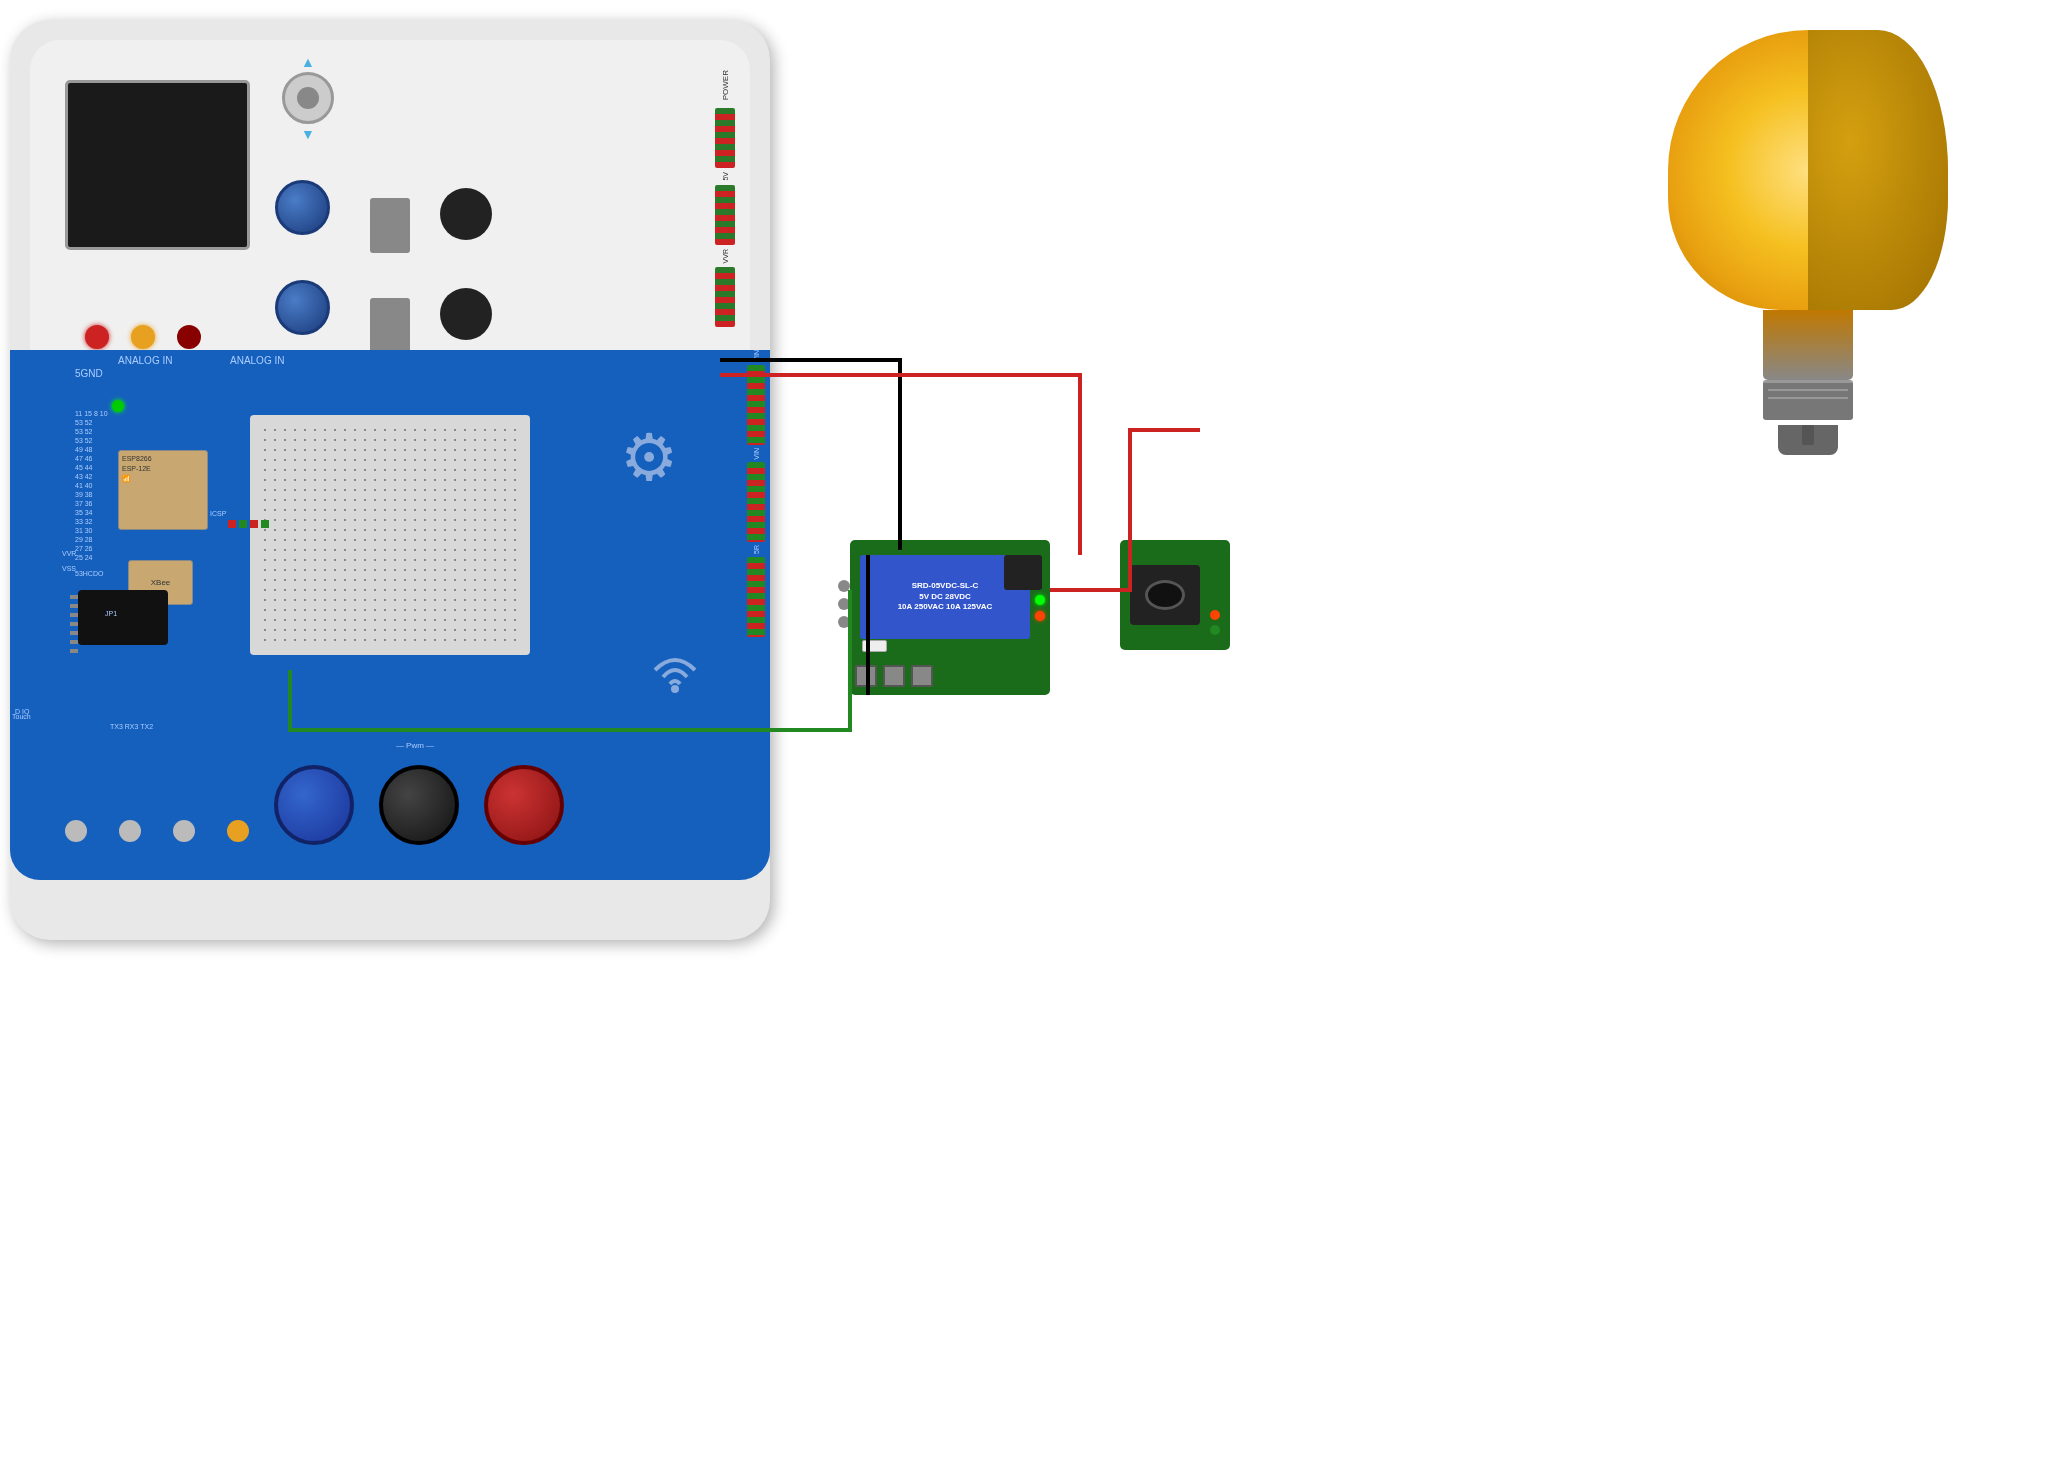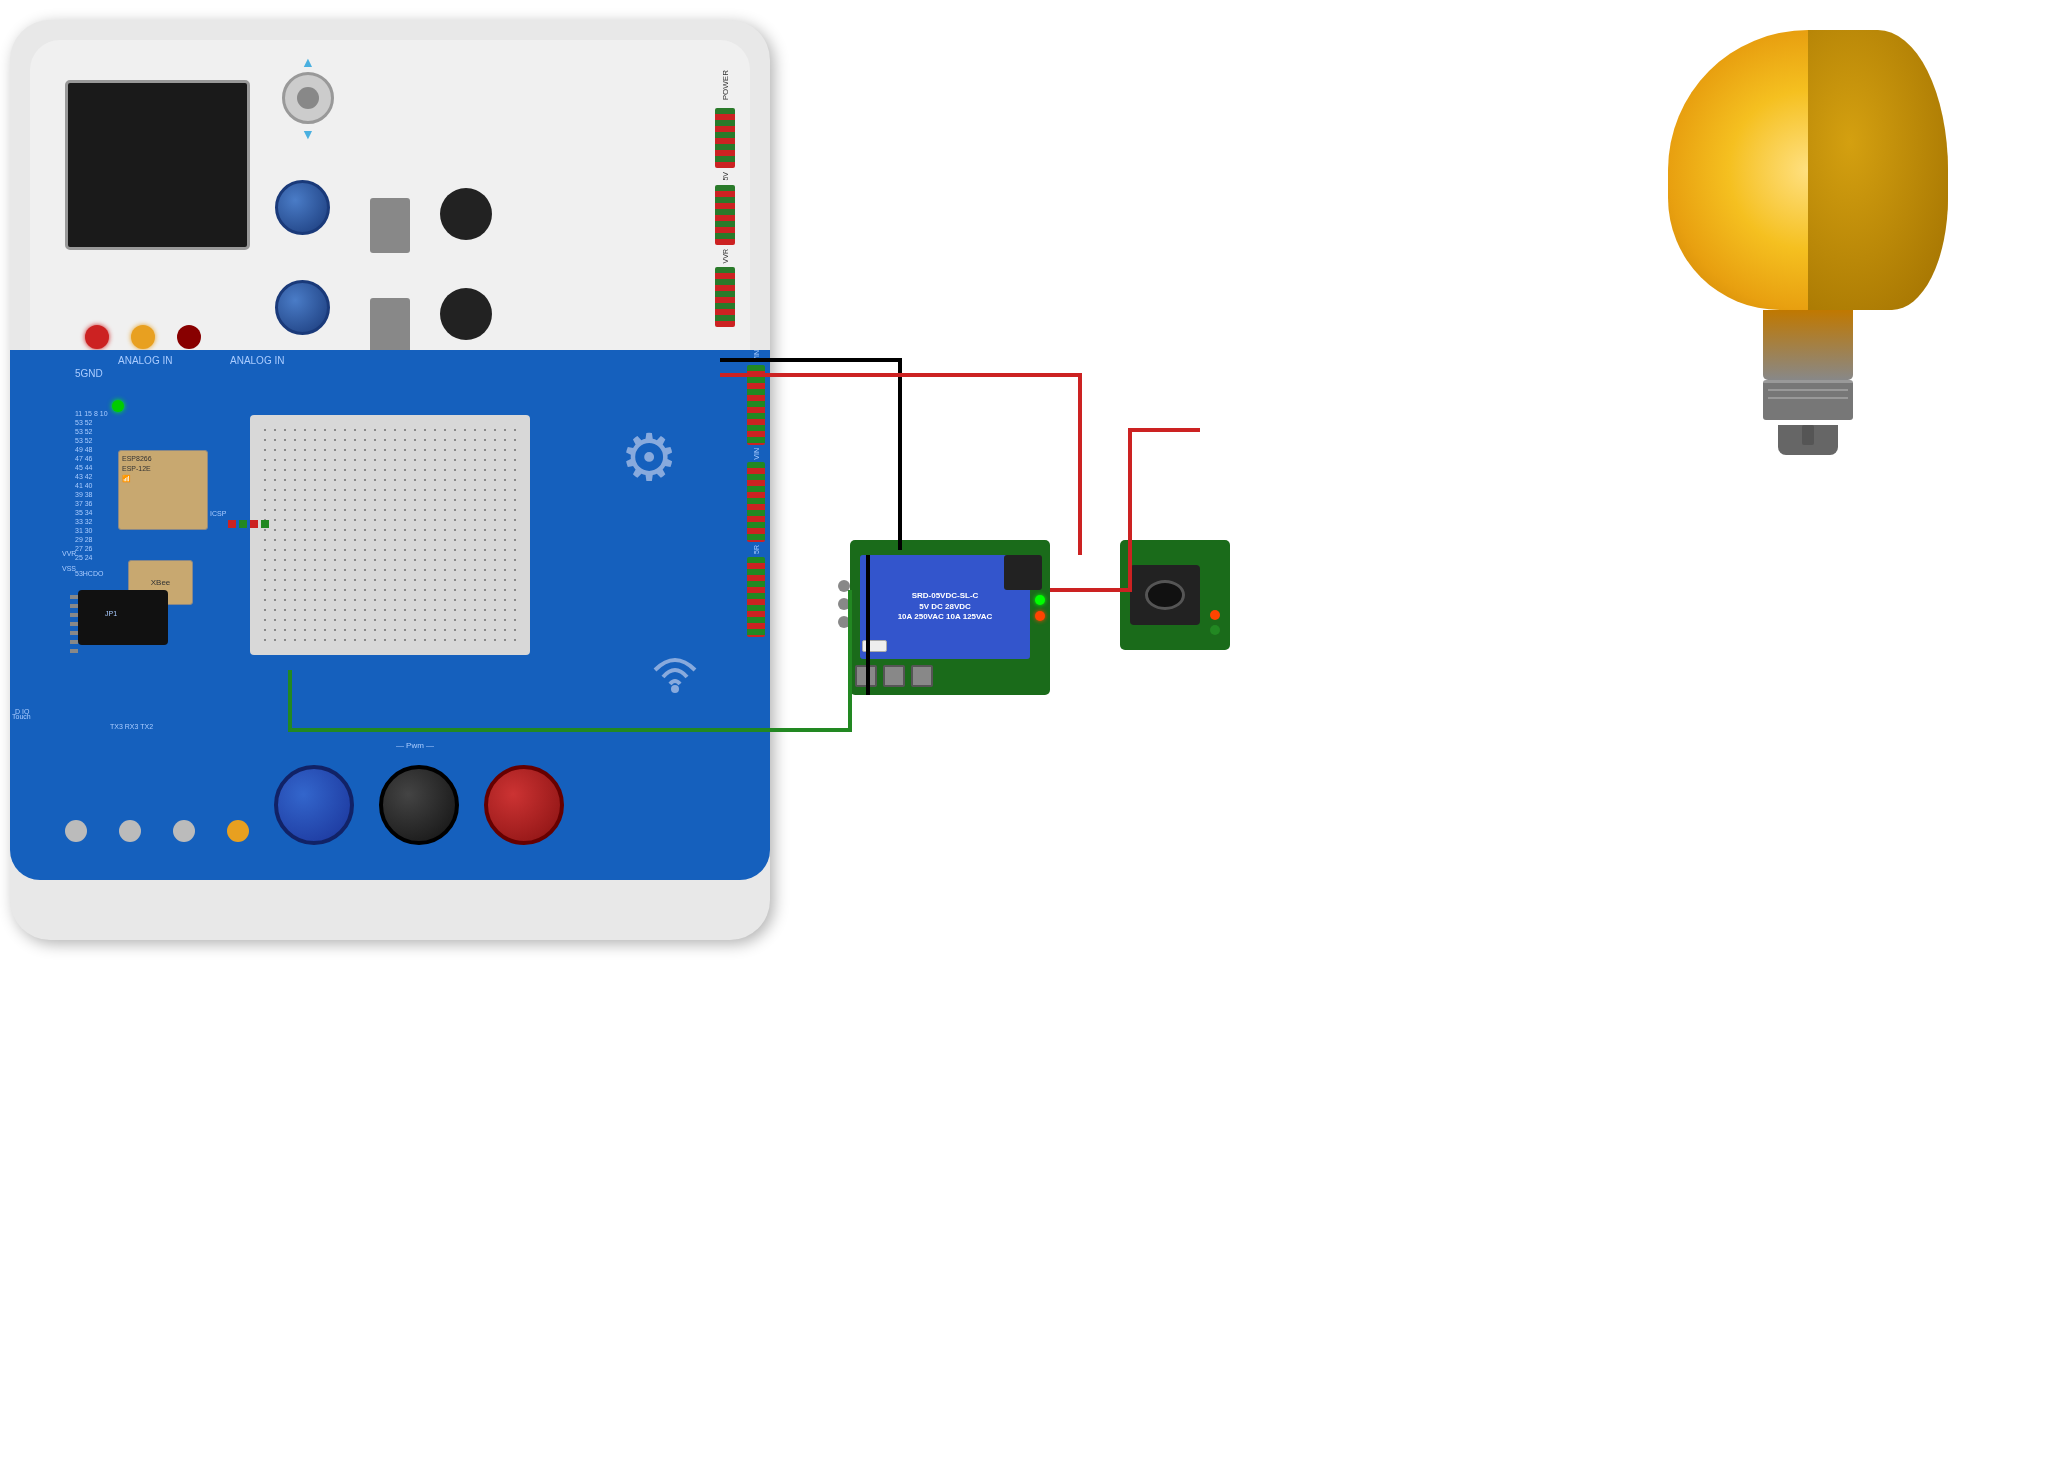--- a/index.html
+++ b/index.html
@@ -293,21 +293,21 @@
       height: 155px;
       background: #1a6b1a;
       border-radius: 5px;
       position: relative;
     }
     .relay-blue-chip {
       position: absolute;
       top: 15px;
       left: 10px;
       width: 170px;
-      height: 104px;
+      height: 84px;
       background: #3355cc;
       border-radius: 3px;
       display: flex;
       align-items: center;
       justify-content: center;
       flex-direction: column;
     }
     .relay-chip-text {
       color: white;
       font-size: 8px;

